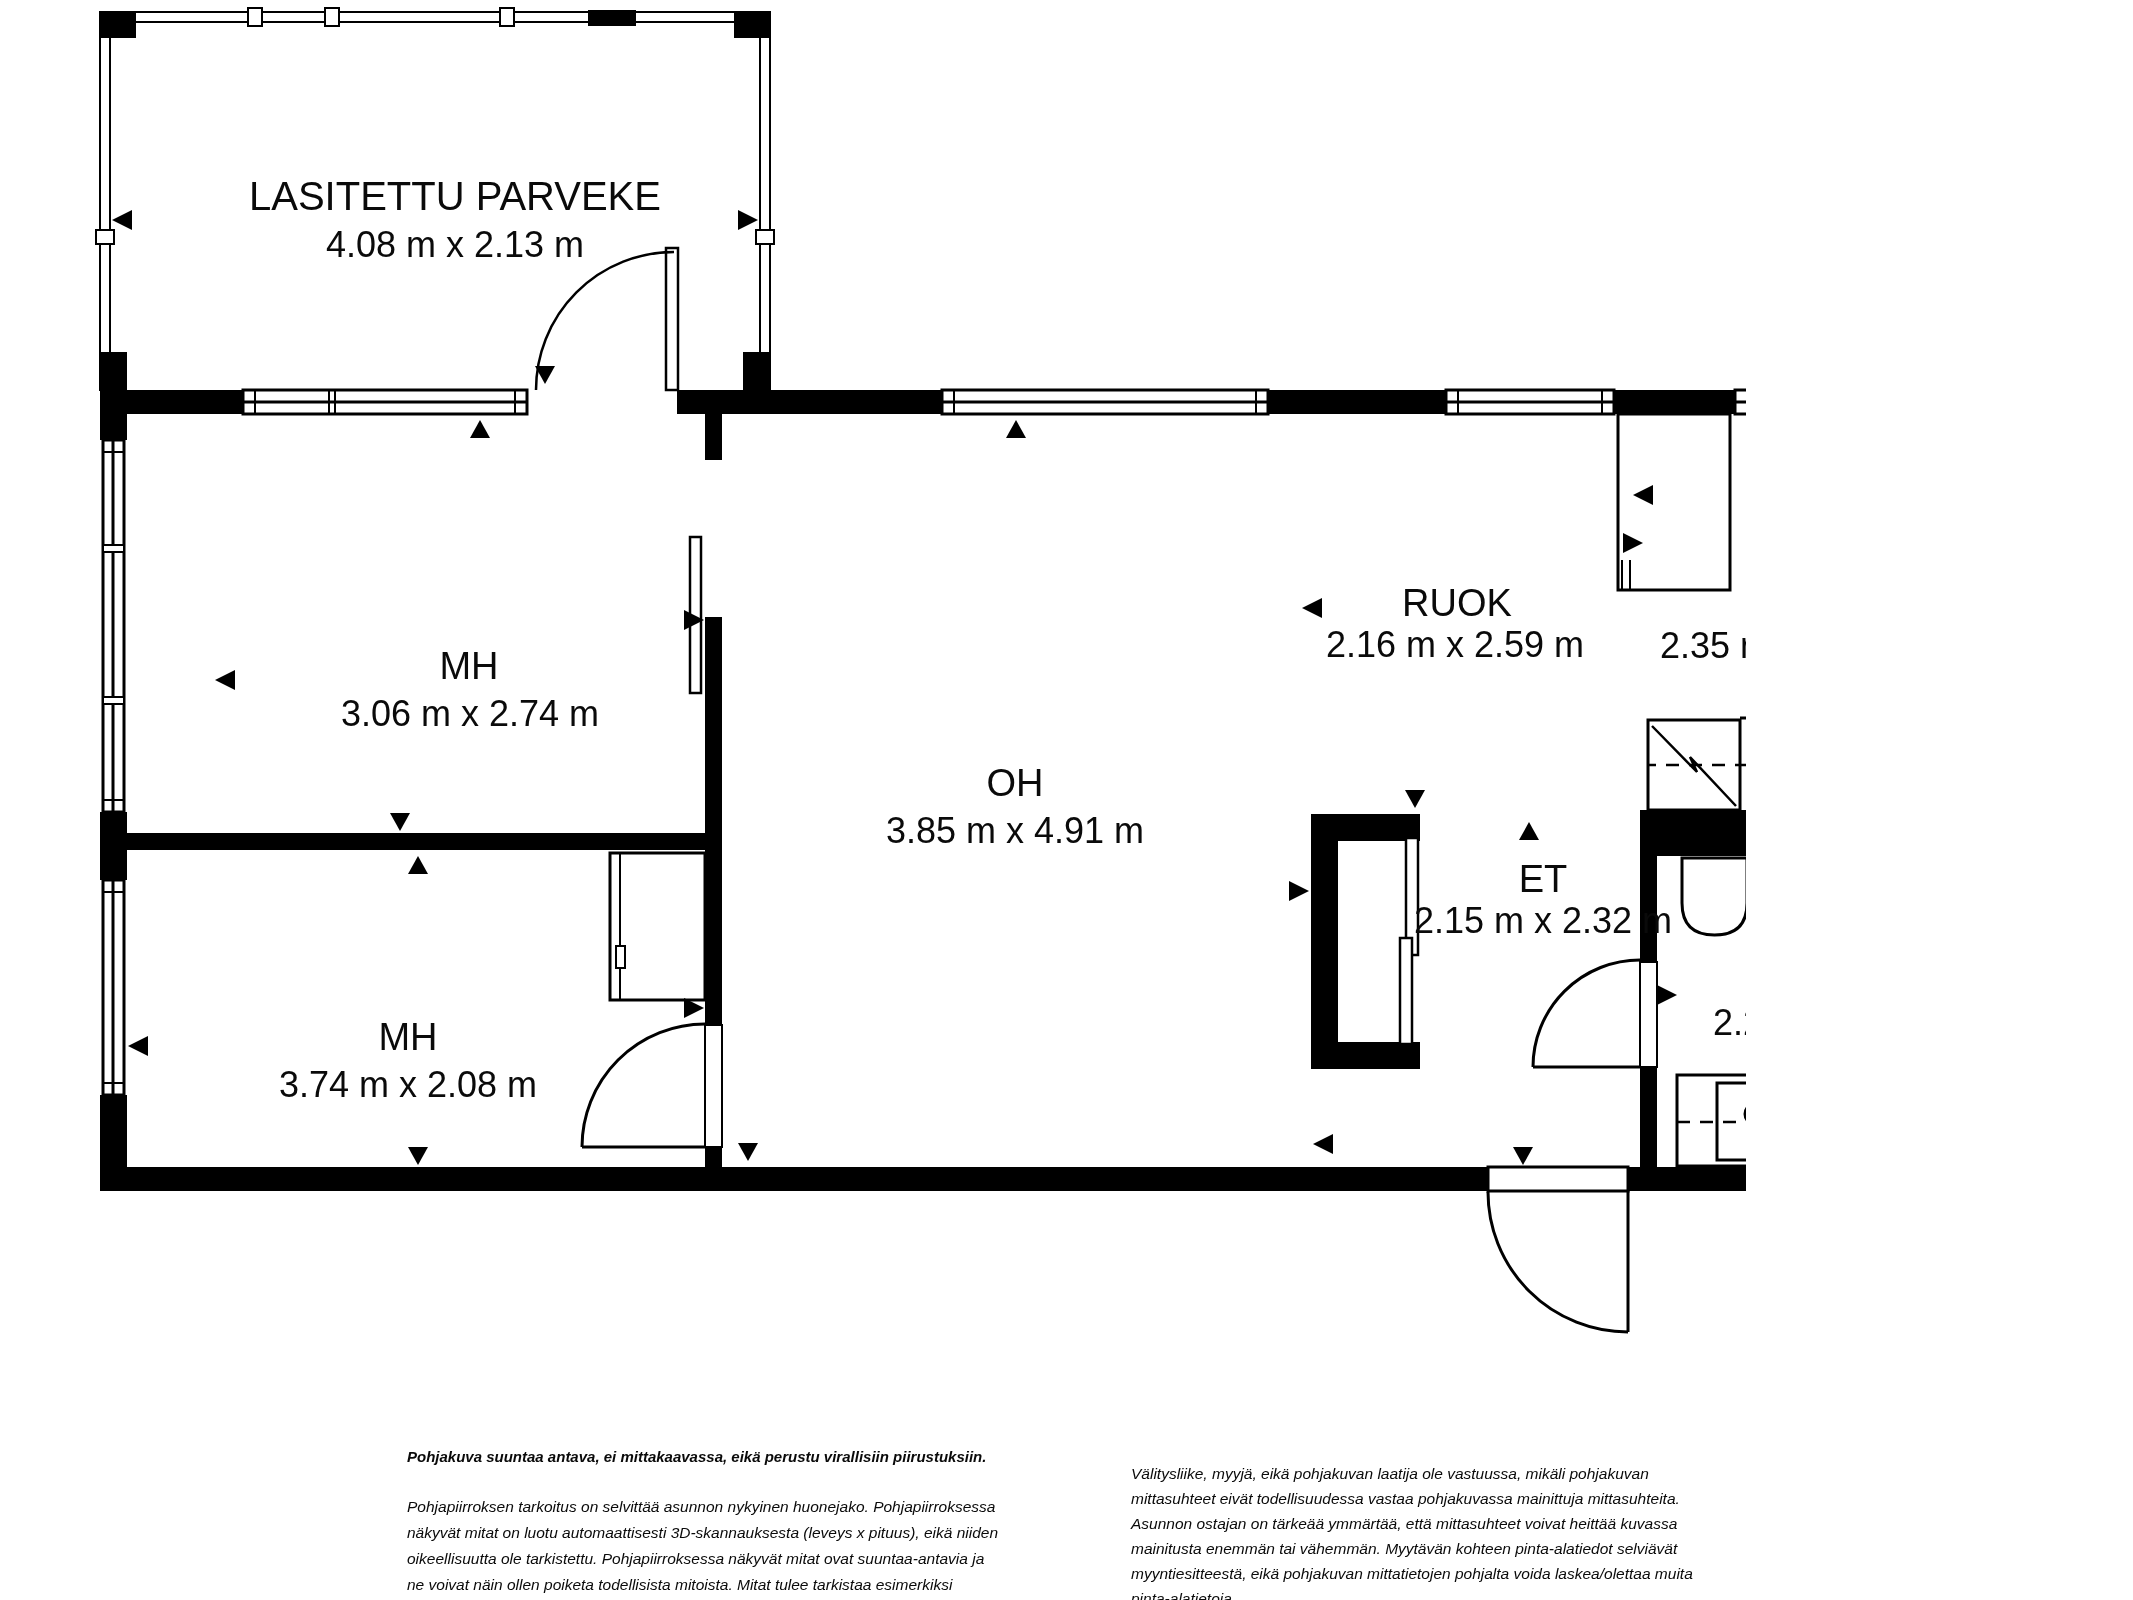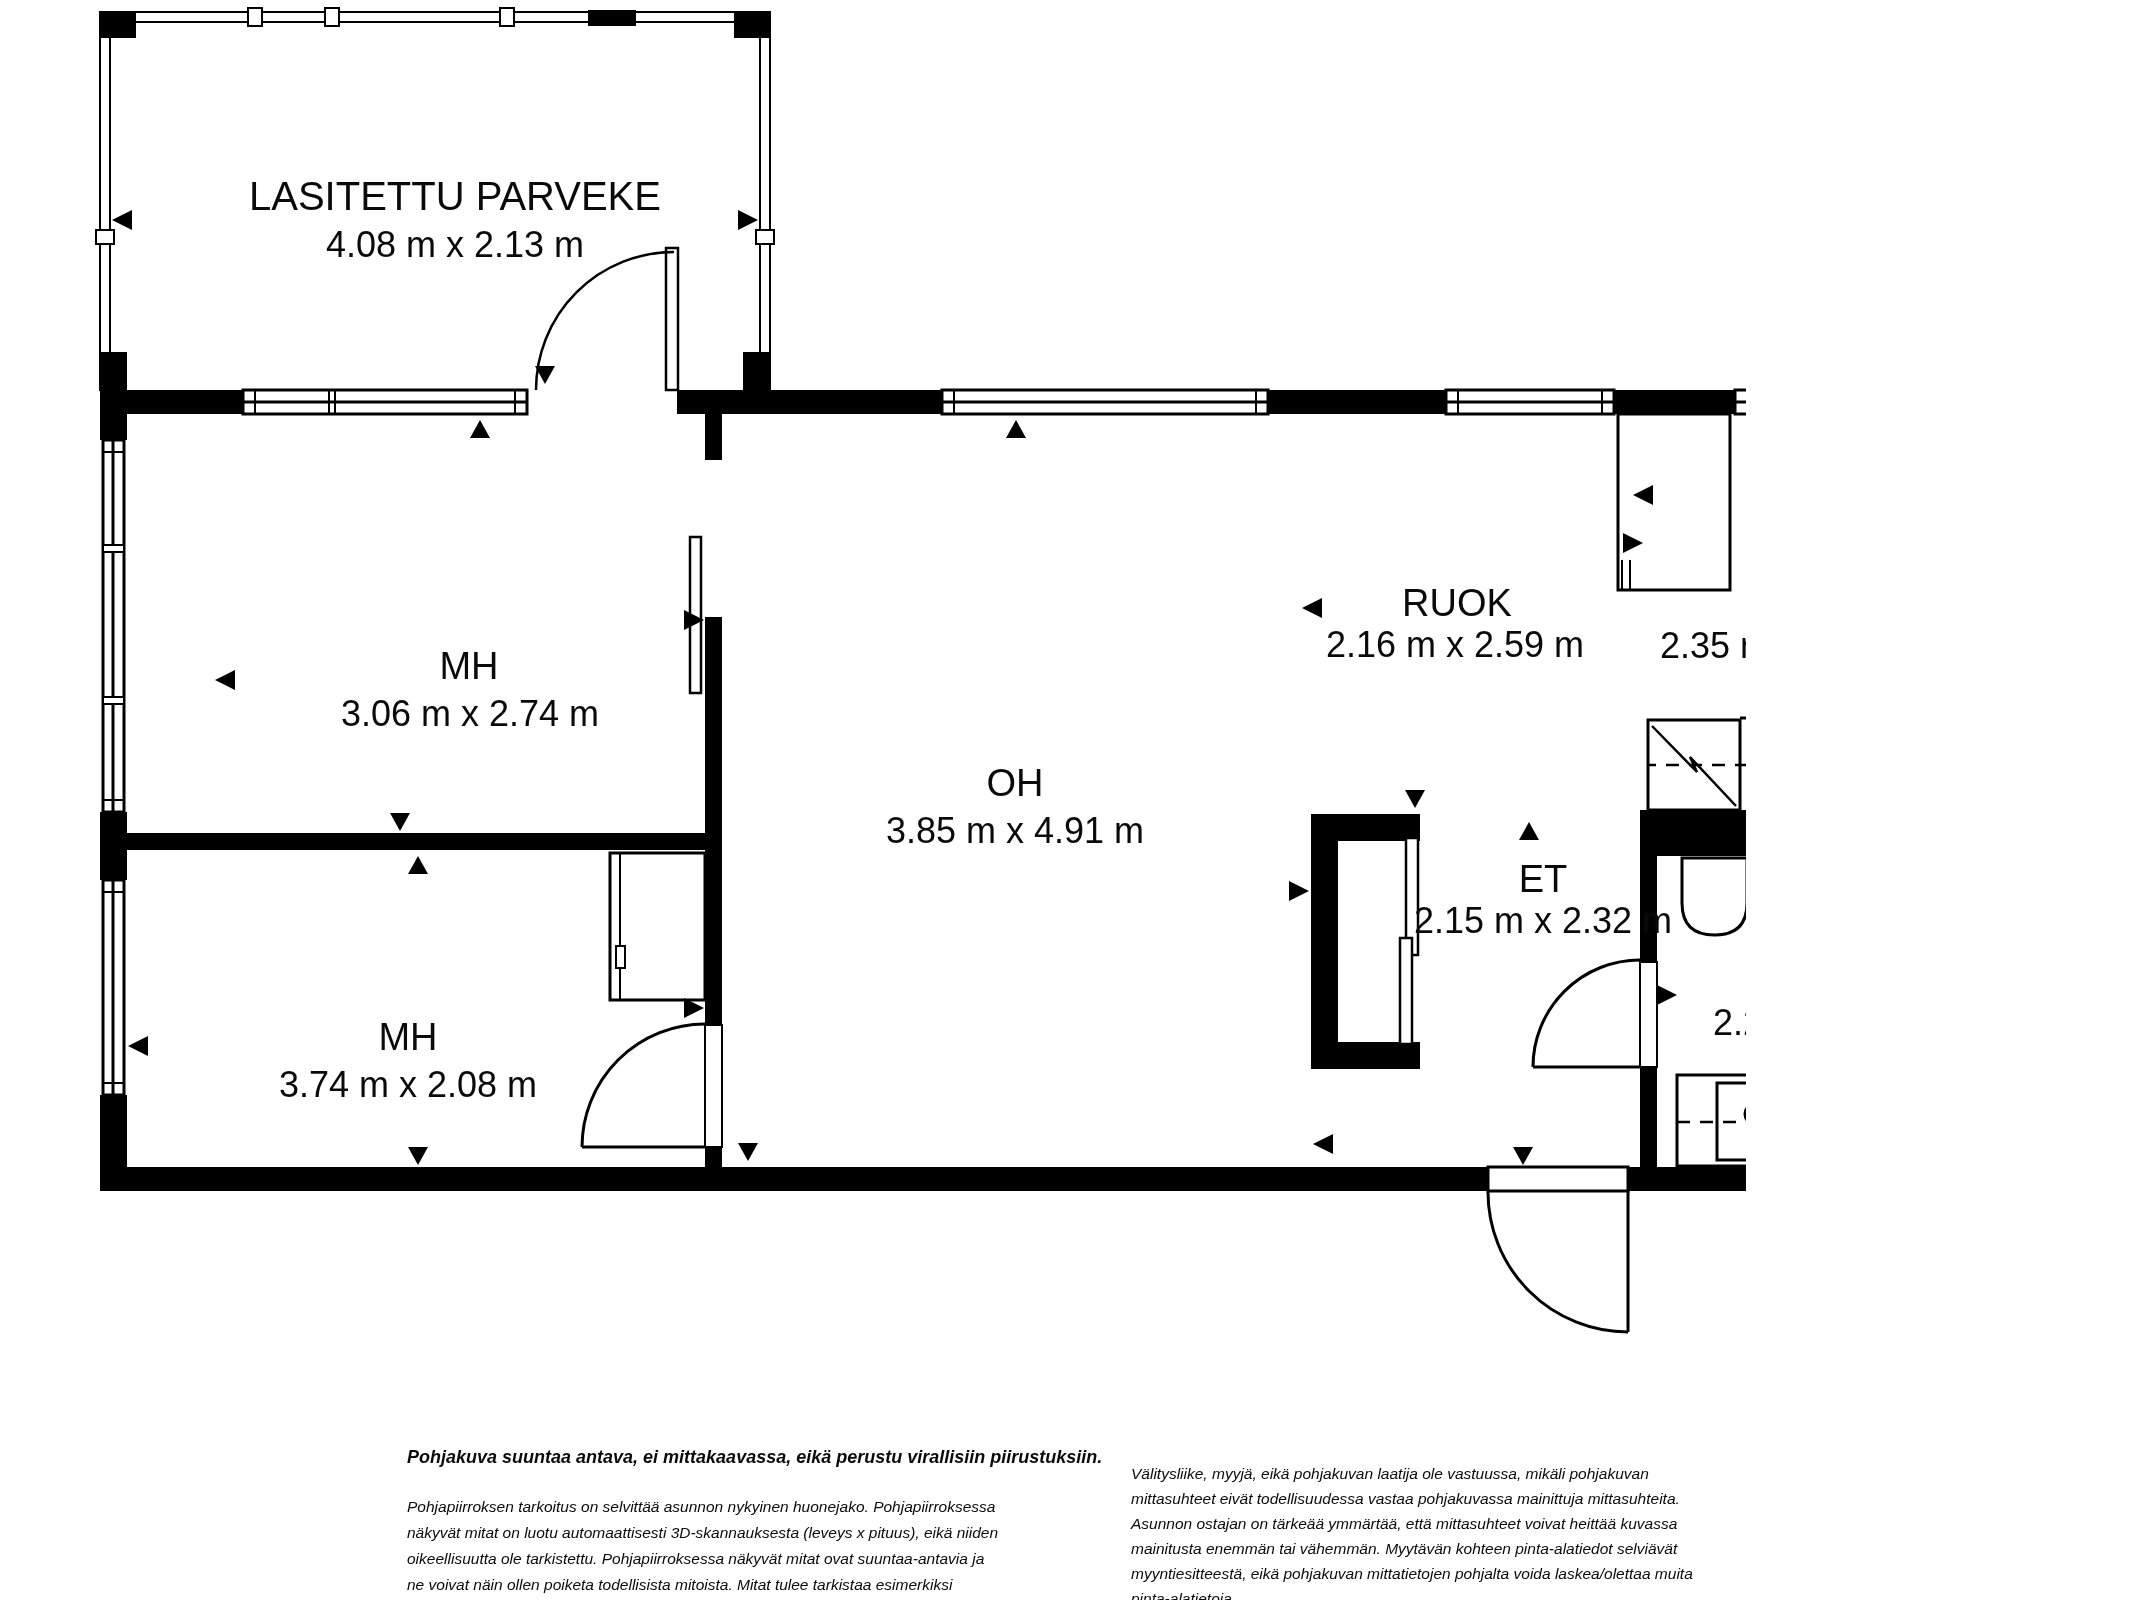--- a/index.html
+++ b/index.html
@@ -25,21 +25,21 @@
   .balcony-name{font-size:40px;}
   .footer-block{
     position:absolute;
     color:#0a0a0a;
     font-family:"Liberation Sans", sans-serif;
     font-style:italic;
     white-space:pre-line;
   }
   .footer-bold{
     left:407px; top:1446px; width:700px;
-    font-size:18px; font-weight:700; line-height:22px;
+    font-size:15px; font-weight:700; line-height:22px;
   }
   .footer-left{
     left:407px; top:1494px; width:680px;
     font-size:15.5px; line-height:26px;
   }
   .footer-right{
     left:1131px; top:1461px; width:620px;
     font-size:15.5px; line-height:25px;
   }
 </style>

